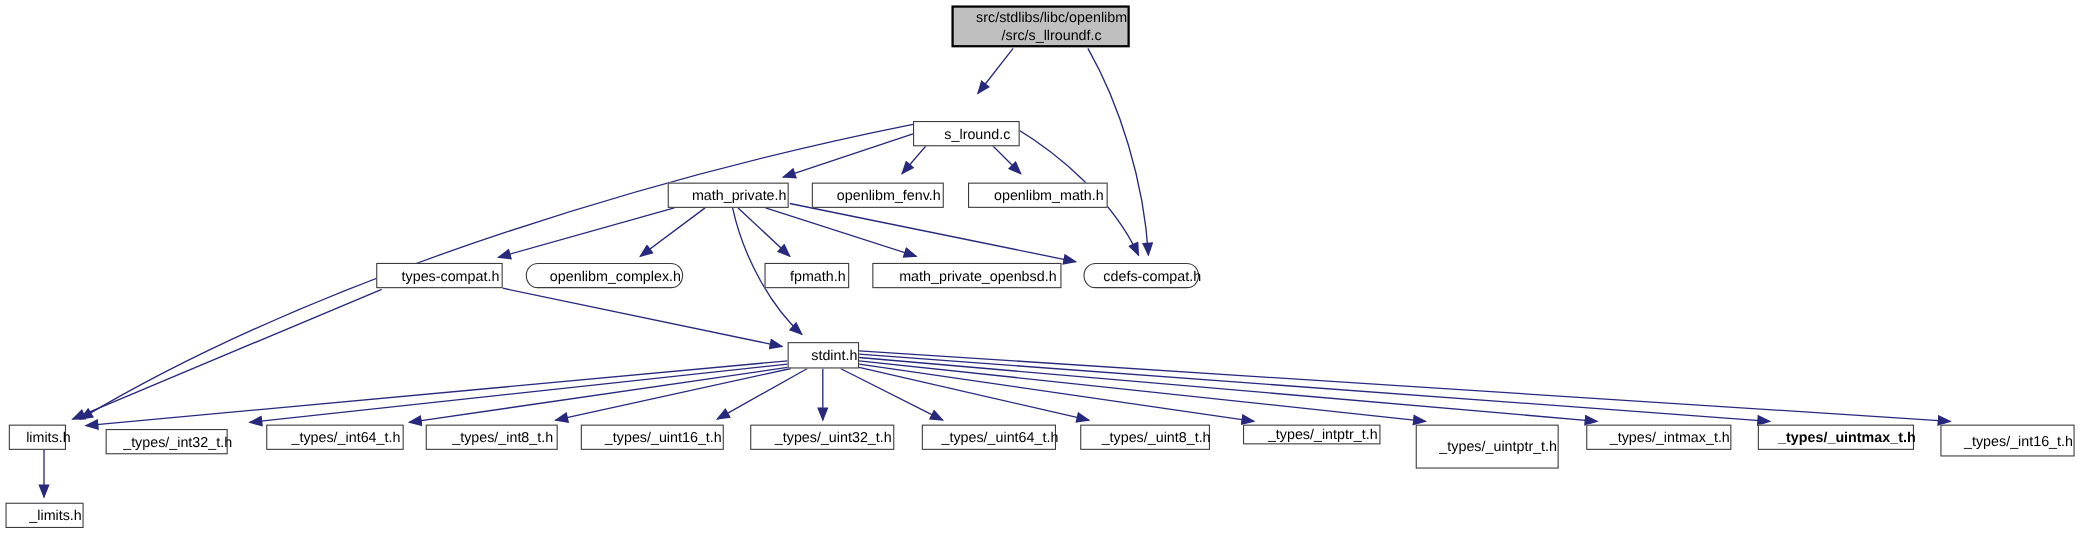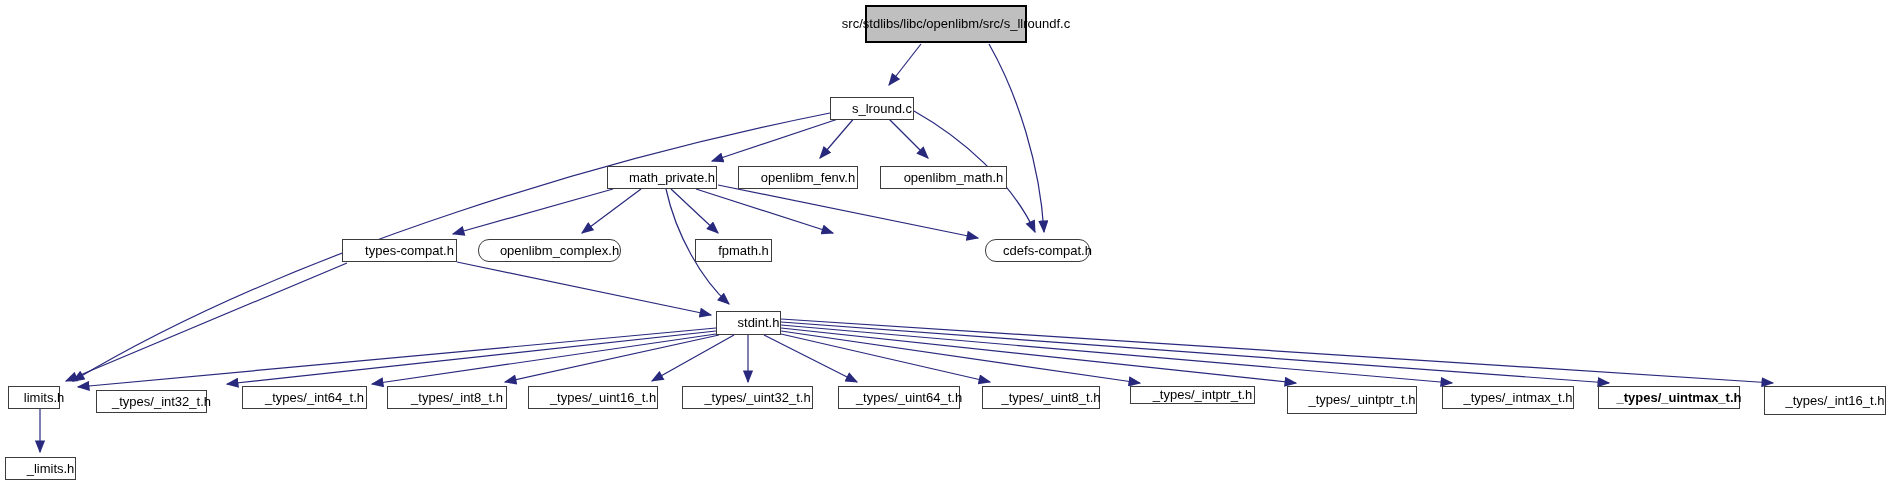--- a/index.html
+++ b/index.html
@@ -20,21 +20,21 @@
     left: 0; top: 0;
     width: 1891px; height: 489px;
     pointer-events: none;
   }
   .node {
     position: absolute;
     box-sizing: border-box;
     background: #ffffff;
     border: 1px solid #3c3c3c;
     display: flex;
-    flex-direction: row;
+    flex-direction: column;
     align-items: center;
     justify-content: center;
     font-size: 13px;
     line-height: 16px;
     color: #000000;
     white-space: nowrap;
     text-align: center;
     cursor: pointer;
     z-index: 2;
     padding-left: 20px;
@@ -87,21 +87,21 @@
       <path marker-end="url(#arrow)" d="M781,319 L1773,383"></path>
       <path marker-end="url(#arrow)" d="M40,409 L40,452"></path>
     </g>
   </svg>
 
   <div class="node highlight" style="left:865px;top:5px;width:162px;height:38px;">
     <span>src/stdlibs/libc/openlibm</span>
     <span>/src/s_llroundf.c</span>
   </div>
 
-  <div class="node" style="left:830px;top:97px;width:84px;height:23px;">
+  <div class="node" style="left:830px;top:110px;width:97px;height:23px;">
     <span>s_lround.c</span>
   </div>
 
   <div class="node" style="left:607px;top:166px;width:110px;height:23px;">
     <span>math_private.h</span>
   </div>
 
   <div class="node" style="left:738px;top:166px;width:120px;height:23px;">
     <span>openlibm_fenv.h</span>
   </div>
@@ -115,20 +115,23 @@
   </div>
 
   <div class="node" style="left:478px;top:239px;width:143px;height:23px;border-radius:11px;">
     <span>openlibm_complex.h</span>
   </div>
 
   <div class="node" style="left:695px;top:239px;width:77px;height:23px;">
     <span>fpmath.h</span>
   </div>
 
+  <div class="node" style="left:793px;top:239px;width:172px;height:23px;">
+    <span>math_private_openbsd.h</span>
+  </div>
 
   <div class="node" style="left:985px;top:239px;width:105px;height:23px;border-radius:11px;">
     <span>cdefs-compat.h</span>
   </div>
 
   <div class="node" style="left:716px;top:311px;width:65px;height:24px;">
     <span>stdint.h</span>
   </div>
 
   <div class="node" style="left:8px;top:386px;width:52px;height:23px;">
@@ -160,21 +163,21 @@
   </div>
 
   <div class="node" style="left:982px;top:386px;width:118px;height:23px;">
     <span>_types/_uint8_t.h</span>
   </div>
 
   <div class="node" style="left:1130px;top:386px;width:125px;height:18px;">
     <span>_types/_intptr_t.h</span>
   </div>
 
-  <div class="node" style="left:1287px;top:386px;width:130px;height:28px;">
+  <div class="node" style="left:1287px;top:386px;width:130px;height:40px;">
     <span>_types/_uintptr_t.h</span>
   </div>
 
   <div class="node" style="left:1442px;top:386px;width:132px;height:23px;">
     <span>_types/_intmax_t.h</span>
   </div>
 
   <div class="node" style="left:1598px;top:386px;width:142px;height:23px;font-weight:bold;">
     <span>_types/_uintmax_t.h</span>
   </div>

